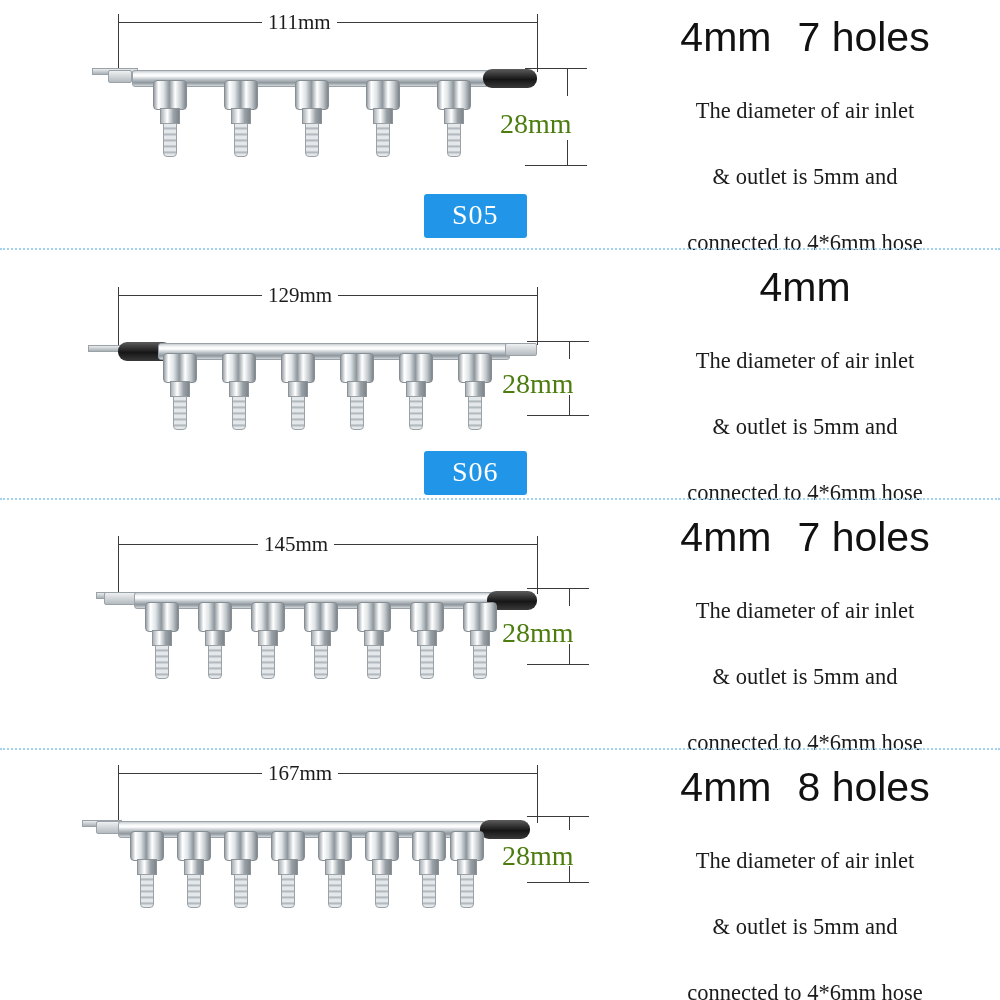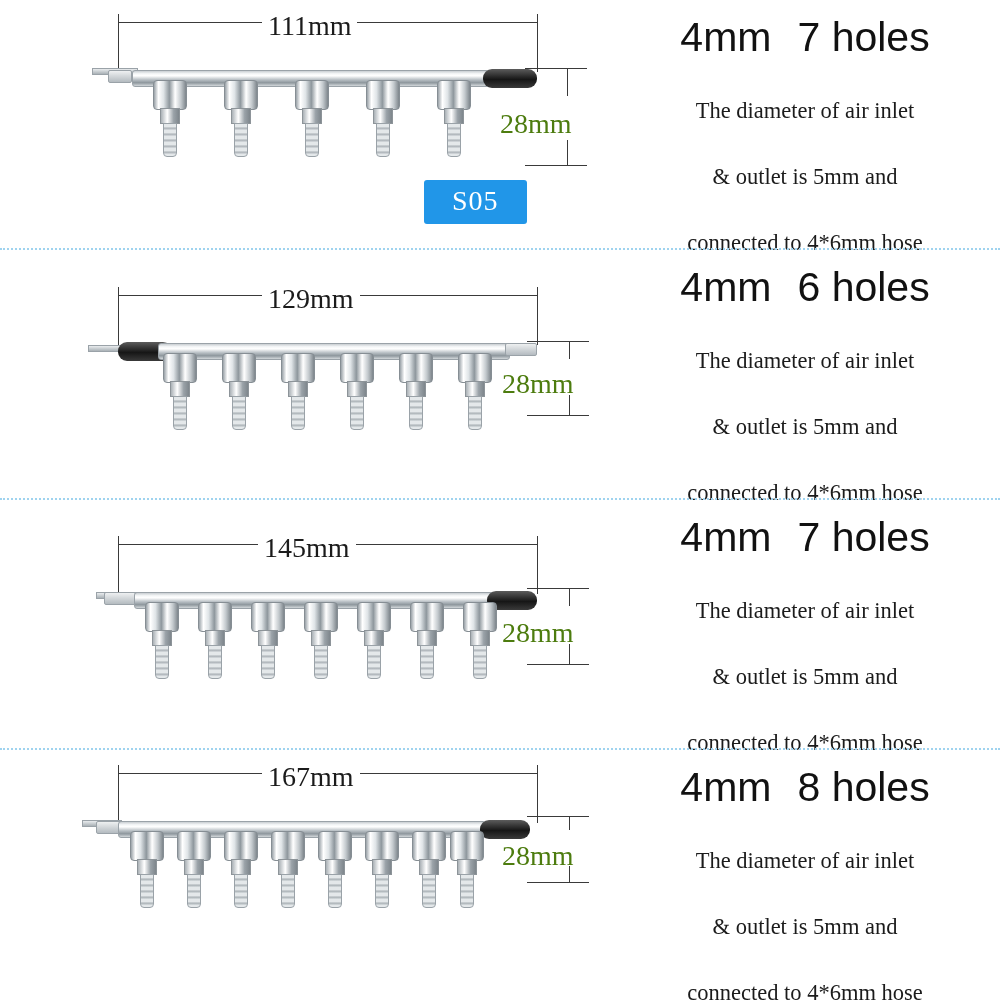--- a/index.html
+++ b/index.html
@@ -89,21 +89,21 @@
     width: 1px;
     background: #3a3a3a;
   }
   .tickh {
     position: absolute;
     height: 1px;
     background: #3a3a3a;
   }
   .dimlabel {
     position: absolute;
-    font-size: 28px;
+    font-size: 21px;
     color: #1b1b1b;
     background: #fff;
     padding: 0 6px;
     font-family: "Liberation Serif", serif;
     white-space: nowrap;
   }
   .vdimlabel {
     position: absolute;
     font-size: 28px;
     color: #4d7c0f;
@@ -242,21 +242,21 @@
             <div class="neck"></div>
             <div class="nozzle"></div>
           </div>
           <div class="valve" style="left:437px; top:80px;">
             <div class="knob"></div>
             <div class="neck"></div>
             <div class="nozzle"></div>
           </div>
         </div>
 
-        <div class="tag" style="left:424px; top:180px;">S05</div>
+        <div class="tag" style="left:424px; top:194px;">S05</div>
       </div>
     </div>
     <div class="right">
       <div class="head-line">
         <span class="head-size">4mm</span>
         <span class="head-holes">7 holes</span>
       </div>
       <div class="desc">
         <div>The diameter of air inlet</div>
         <div>&amp; outlet is 5mm and</div>
@@ -311,26 +311,26 @@
             <div class="neck"></div>
             <div class="nozzle"></div>
           </div>
           <div class="valve" style="left:458px; top:103px;">
             <div class="knob"></div>
             <div class="neck"></div>
             <div class="nozzle"></div>
           </div>
         </div>
 
+        <div class="tag" style="left:424px; top:201px;">S06</div>
       </div>
     </div>
     <div class="right">
       <div class="head-line">
         <span class="head-size">4mm</span>
-        <span class="head-holes">6 holes</span>
       </div>
       <div class="desc">
         <div>The diameter of air inlet</div>
         <div>&amp; outlet is 5mm and</div>
         <div>connected to 4*6mm hose</div>
       </div>
     </div>
     <div class="divider"></div>
   </div>
 

